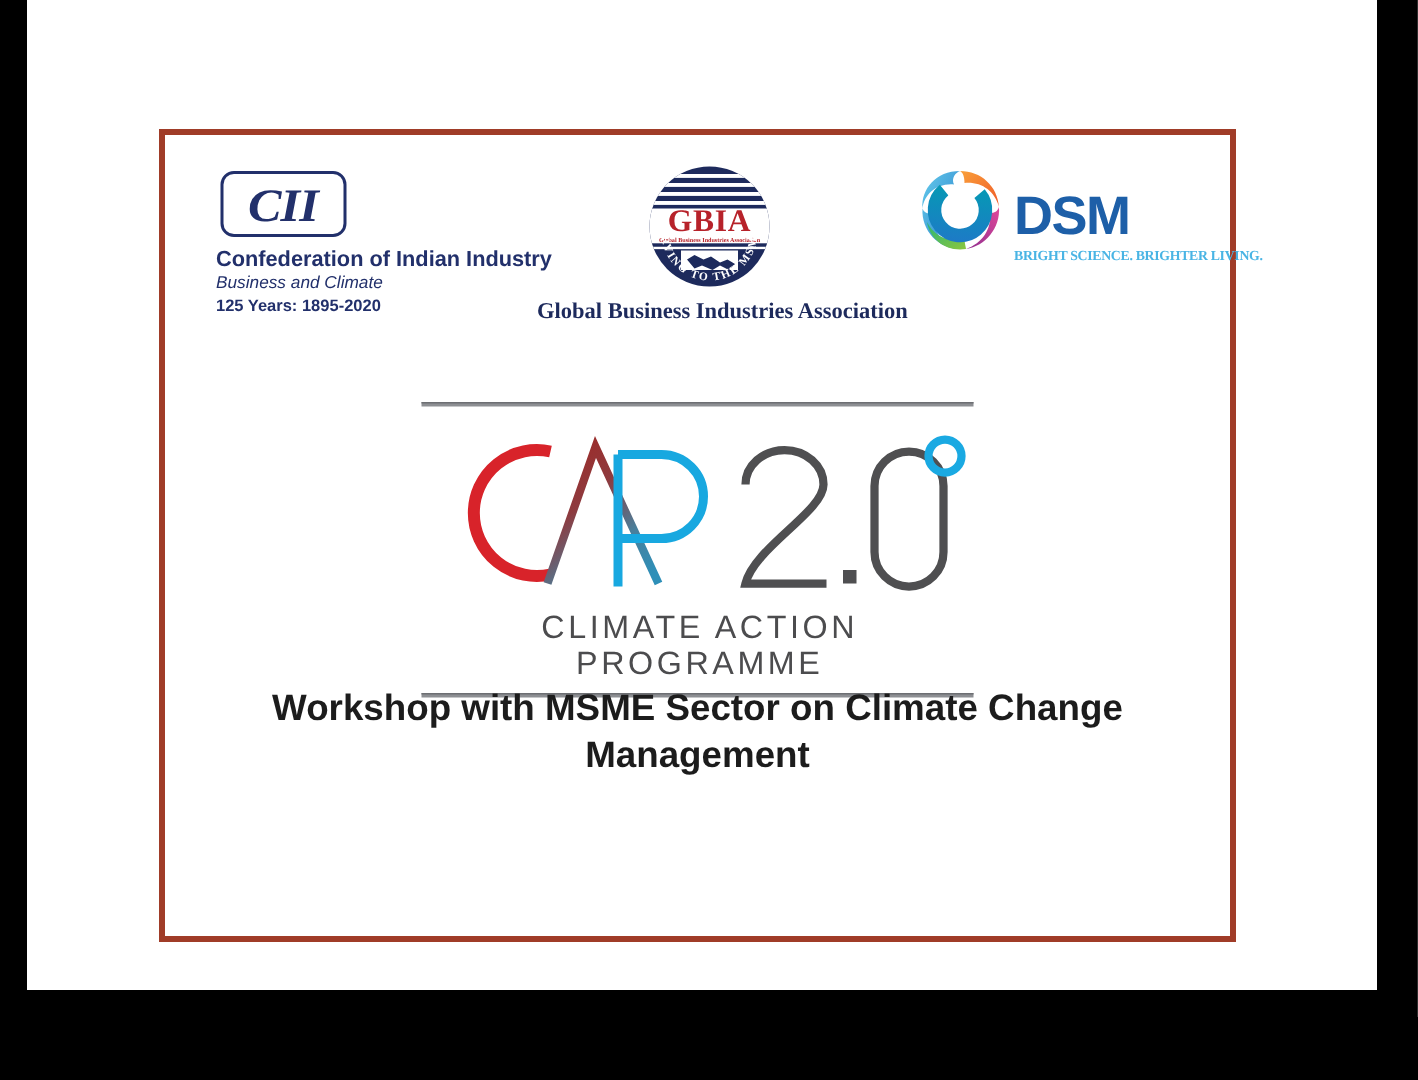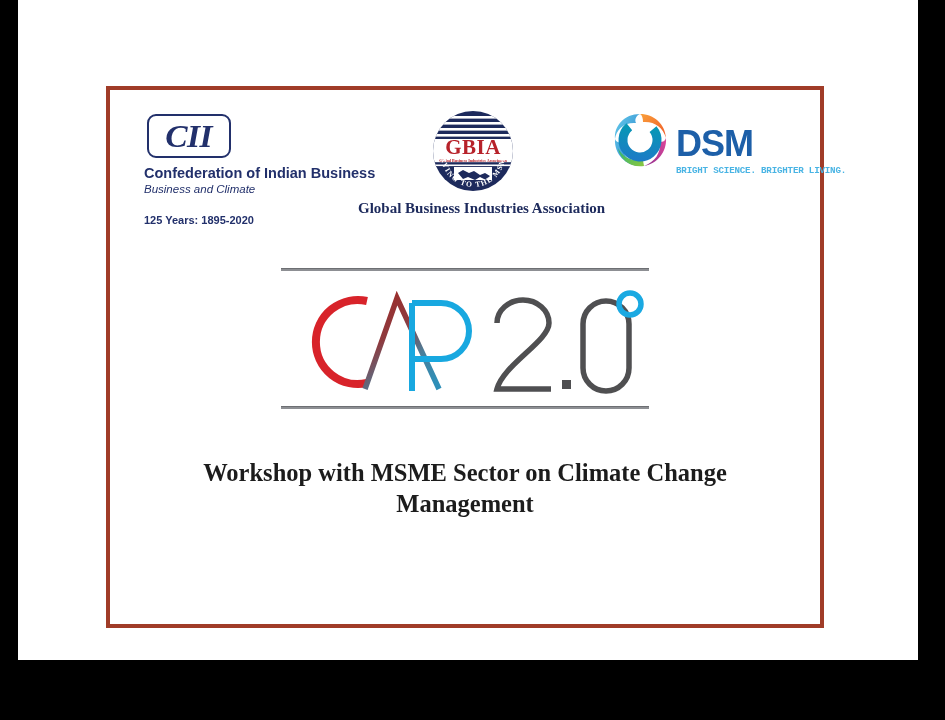--- a/index.html
+++ b/index.html
@@ -91,21 +91,21 @@
   }
   .cii-tagline {
     margin-top: 2px;
     font-family: "Liberation Sans", sans-serif;
     font-style: italic;
     font-size: 11.5px;
     line-height: 13px;
     color: #22306b;
   }
   .cii-years {
-    margin-top: 18px;
+    margin-top: 2px;
     font-family: "Liberation Sans", sans-serif;
     font-weight: bold;
     font-size: 11px;
     line-height: 13px;
     color: #22306b;
   }
 
   
   .gbia-block {
     position: absolute;
@@ -151,21 +151,21 @@
   .dsm-wordmark {
     font-family: "Liberation Sans", sans-serif;
     font-weight: bold;
     font-size: 36px;
     line-height: 36px;
     letter-spacing: -1px;
     color: #1d5fa8;
   }
   .dsm-tagline {
     margin-top: 3px;
-    font-family: Liberation Mono, monospace;
+    font-family: Liberation Serif, serif;
     font-weight: bold;
     font-size: 9.2px;
     line-height: 11px;
     letter-spacing: -0.2px;
     color: #49b4e4;
     white-space: nowrap;
   }
 
   
   .cap-logo {
@@ -201,42 +201,42 @@
   }
 
   
   .slide-title {
     position: absolute;
     left: 50%;
     top: 367px;
     transform: translateX(-50%);
     width: 620px;
     text-align: center;
-    font-family: Liberation Serif, serif;
+    font-family: Liberation Sans, sans-serif;
     font-weight: bold;
     font-size: 24.5px;
     line-height: 31px;
     color: #1c1c1c;
   }
 </style>
 </head>
 <body>
 
 <div class="viewport">
   <div class="slide-canvas">
 
     <div class="slide-frame">
 
       <div class="logo-bar">
 
         <div class="cii-block">
           <div class="cii-mark">
             <span class="cii-mark-text">CII</span>
           </div>
-          <div class="cii-name">Confederation of Indian Business</div>
+          <div class="cii-name">Confederation of Indian Industry</div>
           <div class="cii-tagline">Business and Climate</div>
           <div class="cii-years">125 Years: 1895-2020</div>
         </div>
 
         <div class="gbia-block">
           <div class="gbia-mark">
             <svg width="86" height="86" viewBox="0 0 86 86">
               <defs>
                 <clipPath id="gbiaCircle">
                     <circle cx="43" cy="43" r="40"></circle>
@@ -334,20 +334,21 @@
             <path d="M 216 44 A 26 23 0 0 1 268 44 C 268 62 222 86 216 110 L 270 110" fill="none" stroke="#4f4f51" stroke-width="5.5" stroke-linecap="butt"></path>
 
             <rect x="281" y="101" width="9" height="9" fill="#4f4f51"></rect>
 
             <rect x="302" y="22" width="46" height="90" rx="23" ry="23" fill="none" stroke="#4f4f51" stroke-width="5.5"></rect>
 
             <circle cx="349" cy="25" r="11" fill="none" stroke="#1aa9e2" stroke-width="5.5"></circle>
           </svg>
         </div>
 
+        <div class="cap-sub">CLIMATE ACTION PROGRAMME</div>
         <div class="cap-rule"></div>
       </div>
 
       <div class="slide-title">Workshop with MSME Sector on Climate Change Management</div>
 
     </div>
   </div>
 </div>
 
 </body></html>

